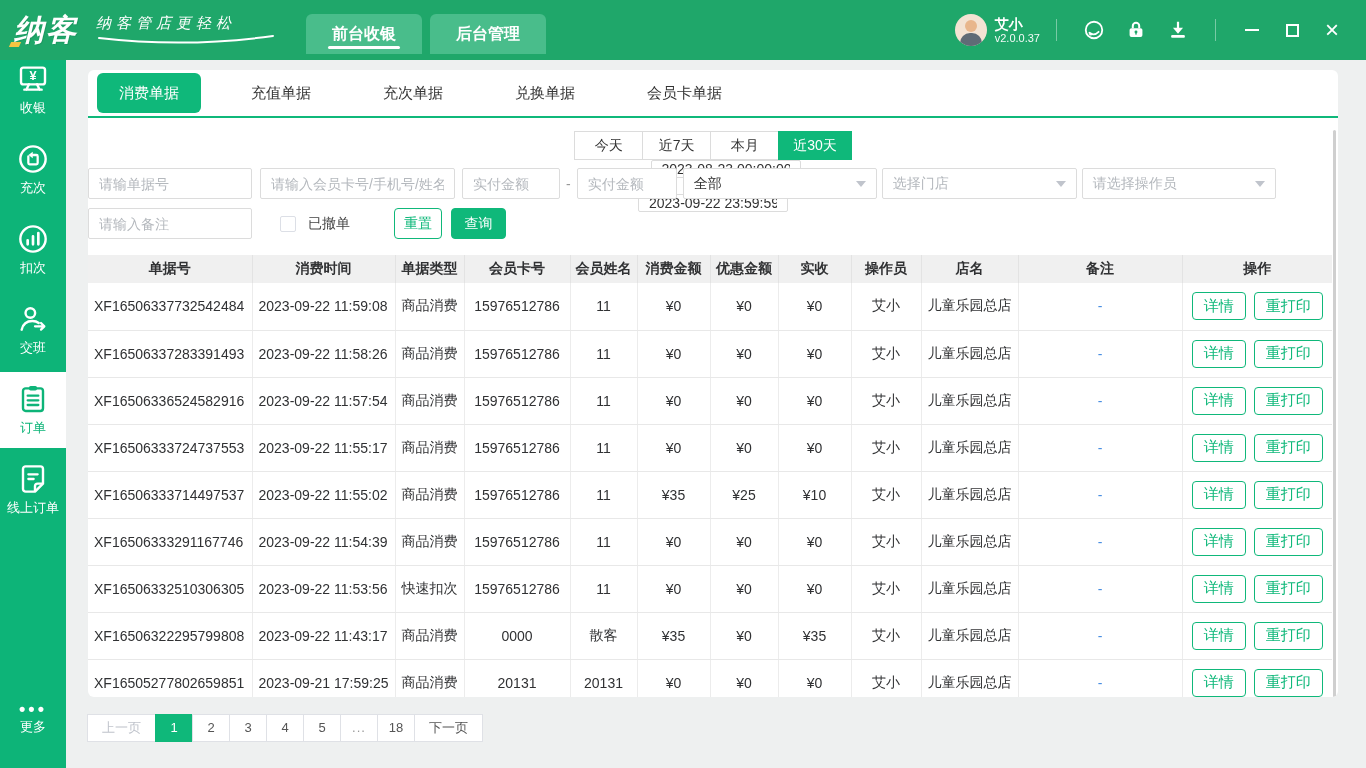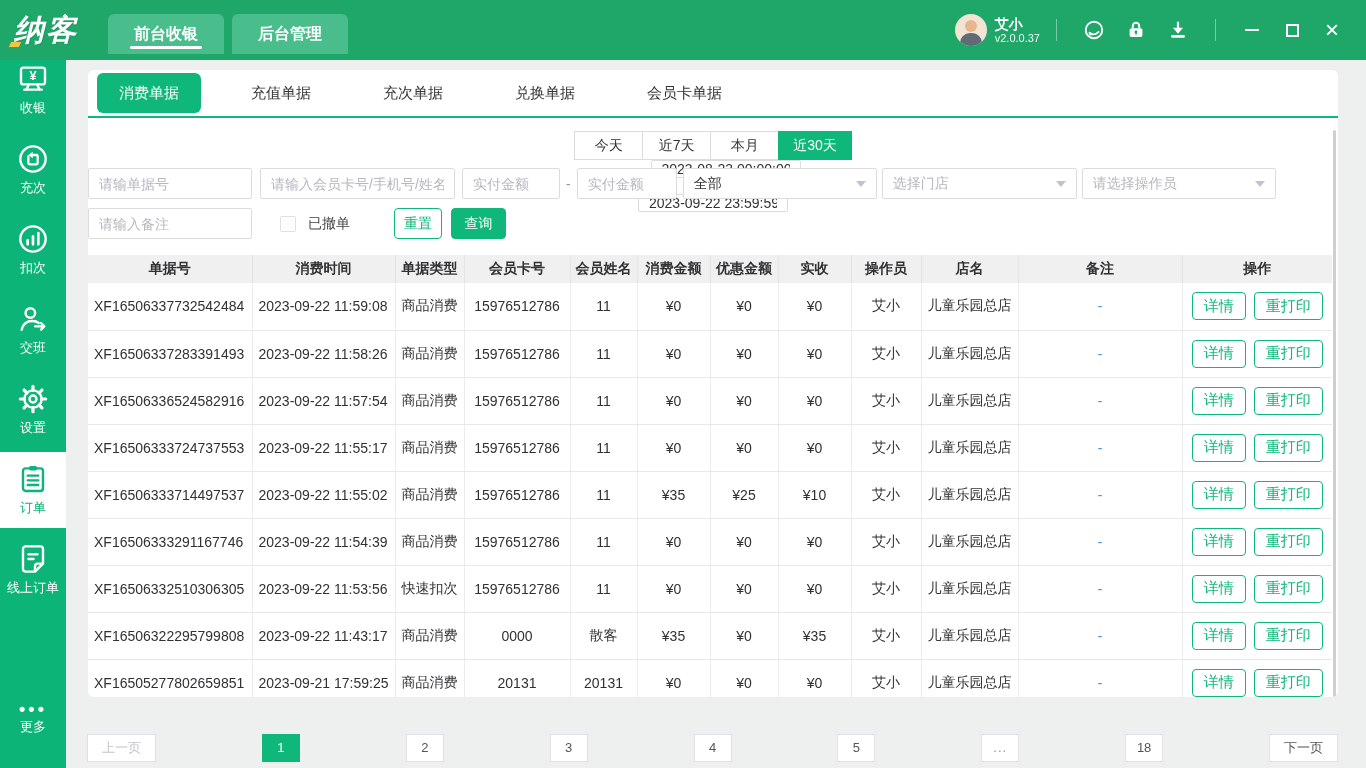--- a/index.html
+++ b/index.html
@@ -116,37 +116,43 @@
   td.remark { color:#4a8fe2; }
   .mini-btn { height:28px; border-radius:4px; background:#fff;
     border:1px solid #0fb87a; color:#0fb87a; font-size:15px; cursor:pointer;
     padding:0 11px; font-family:inherit; }
   .mini-btn + .mini-btn { margin-left:8px; }
   .scrollbar { position:absolute; right:2px; top:60px; width:3px; height:575px;
     background:#cfcfcf; border-radius:2px; }
 
   
   .pagination { position:absolute; left:22px; top:666px; width:1250px;
-    display:flex; justify-content:space-between;margin-top:20px; }
+    display:flex; justify-content:flex-start; }
   .page-btn { min-width:38px; height:28px; line-height:26px; text-align:center;
     border:1px solid #dfe1e6; background:#fff; color:#555; font-size:13px;
     margin-left:-1px; cursor:pointer; padding:0 6px; }
   .page-btn.prev, .page-btn.next { padding:0 14px; }
   .page-btn.disabled { color:#c0c4cc; cursor:default; }
   .page-btn.active { background:#0fb87a; border-color:#0fb87a; color:#fff; }
   .page-btn.ellipsis { color:#999; letter-spacing:1px; }
 </style>
 </head>
 <body>
 
 <div class="titlebar">
   <div class="logo">
     <span class="logo-accent"></span>
     <span class="logo-text">纳客</span>
   </div>
+  <div class="slogan">
+    <span class="slogan-text">纳客管店更轻松</span>
+    <svg width="180" height="12" viewBox="0 0 180 12">
+      <path d="M3 4 Q 90 14 177 2" stroke="#fff" stroke-width="2" fill="none" stroke-linecap="round"></path>
+    </svg>
+  </div>
   <div class="nav-tabs">
     <div class="nav-tab active">
         <span>前台收银</span>
       </div>
     <div class="nav-tab">
         <span>后台管理</span>
       </div>
   </div>
   <div class="tb-right">
     <div class="avatar">
@@ -209,30 +215,20 @@
     </svg>
     <span class="side-label">扣次</span>
   </div>
   <div class="side-item">
     <svg width="34" height="32" viewBox="0 0 24 24">
       <circle cx="10" cy="7.5" r="3.6" fill="none" stroke="#fff" stroke-width="1.8"></circle>
       <path d="M3.5 20 q1.5 -6.5 8 -6.5 q3 0 4.8 1.5" fill="none" stroke="#fff" stroke-width="1.8" stroke-linecap="round"></path>
       <path d="M13.5 17.5 h7 M18 15 l2.5 2.5 L18 20" fill="none" stroke="#fff" stroke-width="1.7" stroke-linecap="round" stroke-linejoin="round"></path>
     </svg>
     <span class="side-label">交班</span>
-  </div>
-  <div class="side-item">
-    <svg width="34" height="32" viewBox="0 0 24 24">
-      <circle cx="12" cy="12" r="6.5" fill="none" stroke="#fff" stroke-width="1.8"></circle>
-      <circle cx="12" cy="12" r="2.6" fill="none" stroke="#fff" stroke-width="1.8"></circle>
-      <g stroke="#fff" stroke-width="2.4" stroke-linecap="round">
-        <path d="M12 2.5 v3 M12 18.5 v3 M2.5 12 h3 M18.5 12 h3 M5.3 5.3 l2.1 2.1 M16.6 16.6 l2.1 2.1 M18.7 5.3 l-2.1 2.1 M7.4 16.6 l-2.1 2.1"></path>
-      </g>
-    </svg>
-    <span class="side-label">设置</span>
   </div>
   <div class="side-item active">
     <svg width="34" height="32" viewBox="0 0 24 24">
       <rect x="4.5" y="4" width="15" height="17" rx="2" fill="none" stroke="#0db478" stroke-width="1.8"></rect>
       <rect x="9" y="2.2" width="6" height="3.4" rx="1.2" fill="#0db478"></rect>
       <path d="M8 9.5 h8 M8 13 h8 M8 16.5 h8" stroke="#0db478" stroke-width="1.7" stroke-linecap="round"></path>
     </svg>
     <span class="side-label">订单</span>
   </div>
   <div class="side-item">

